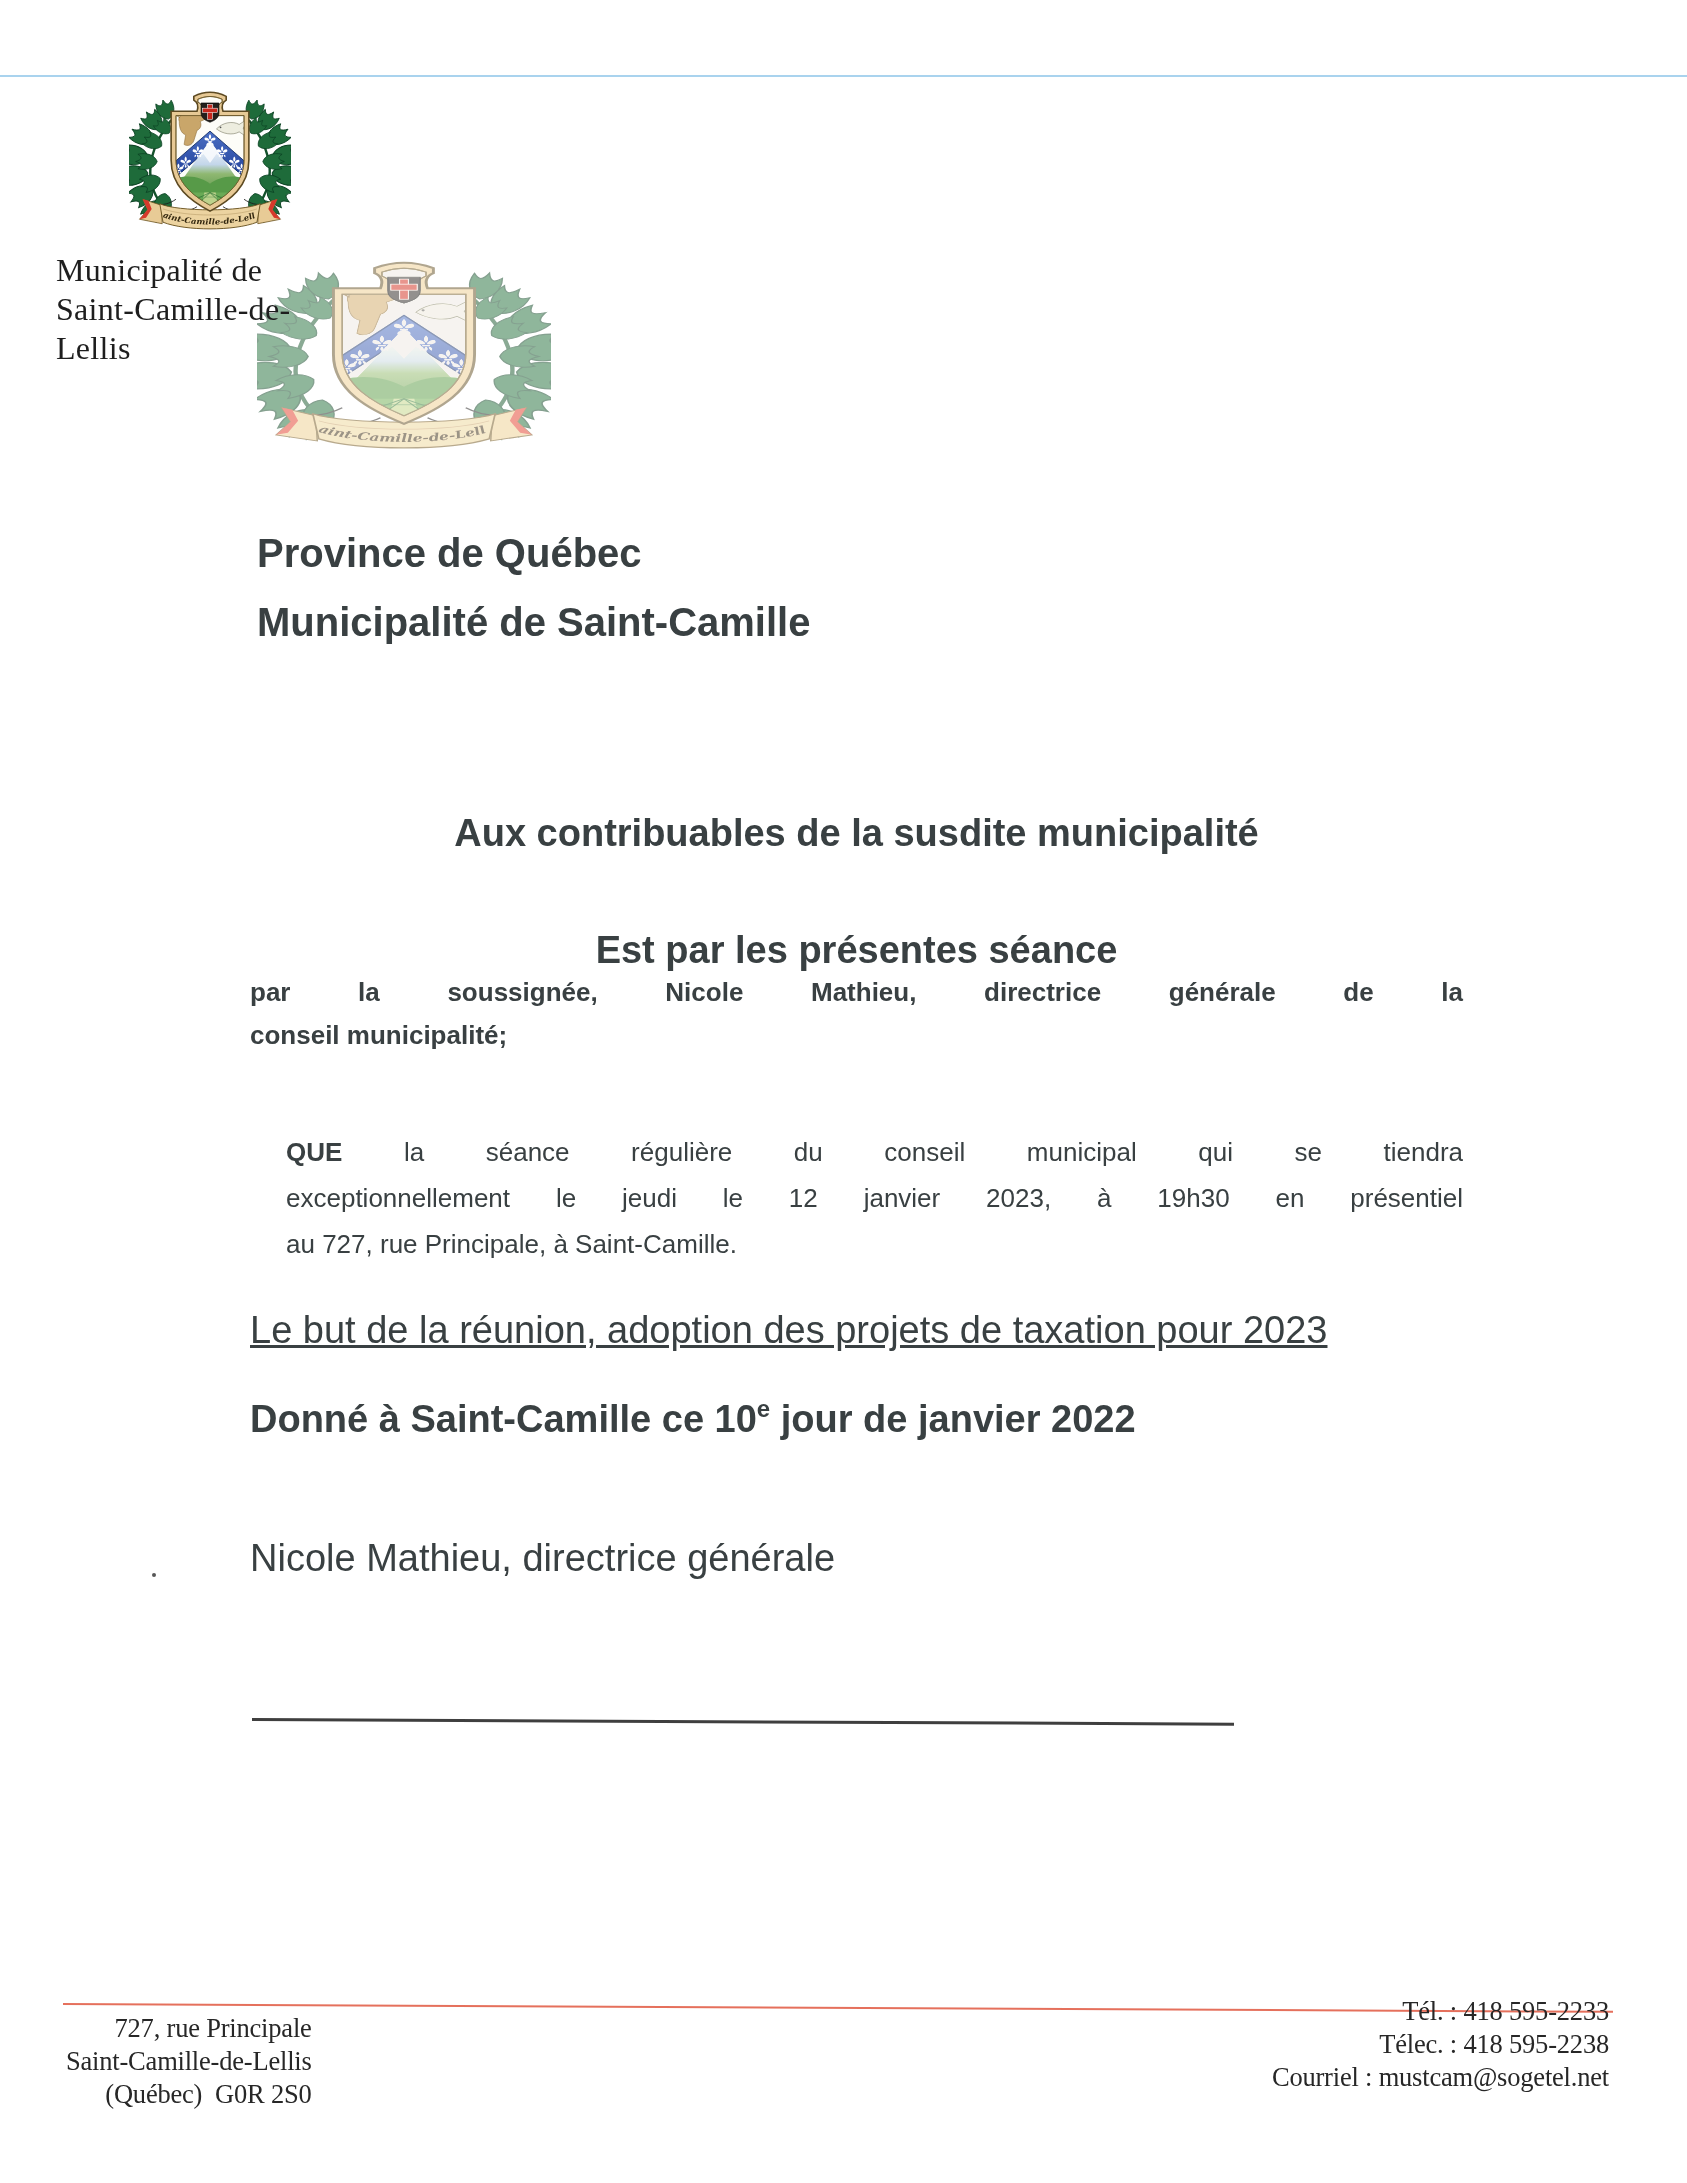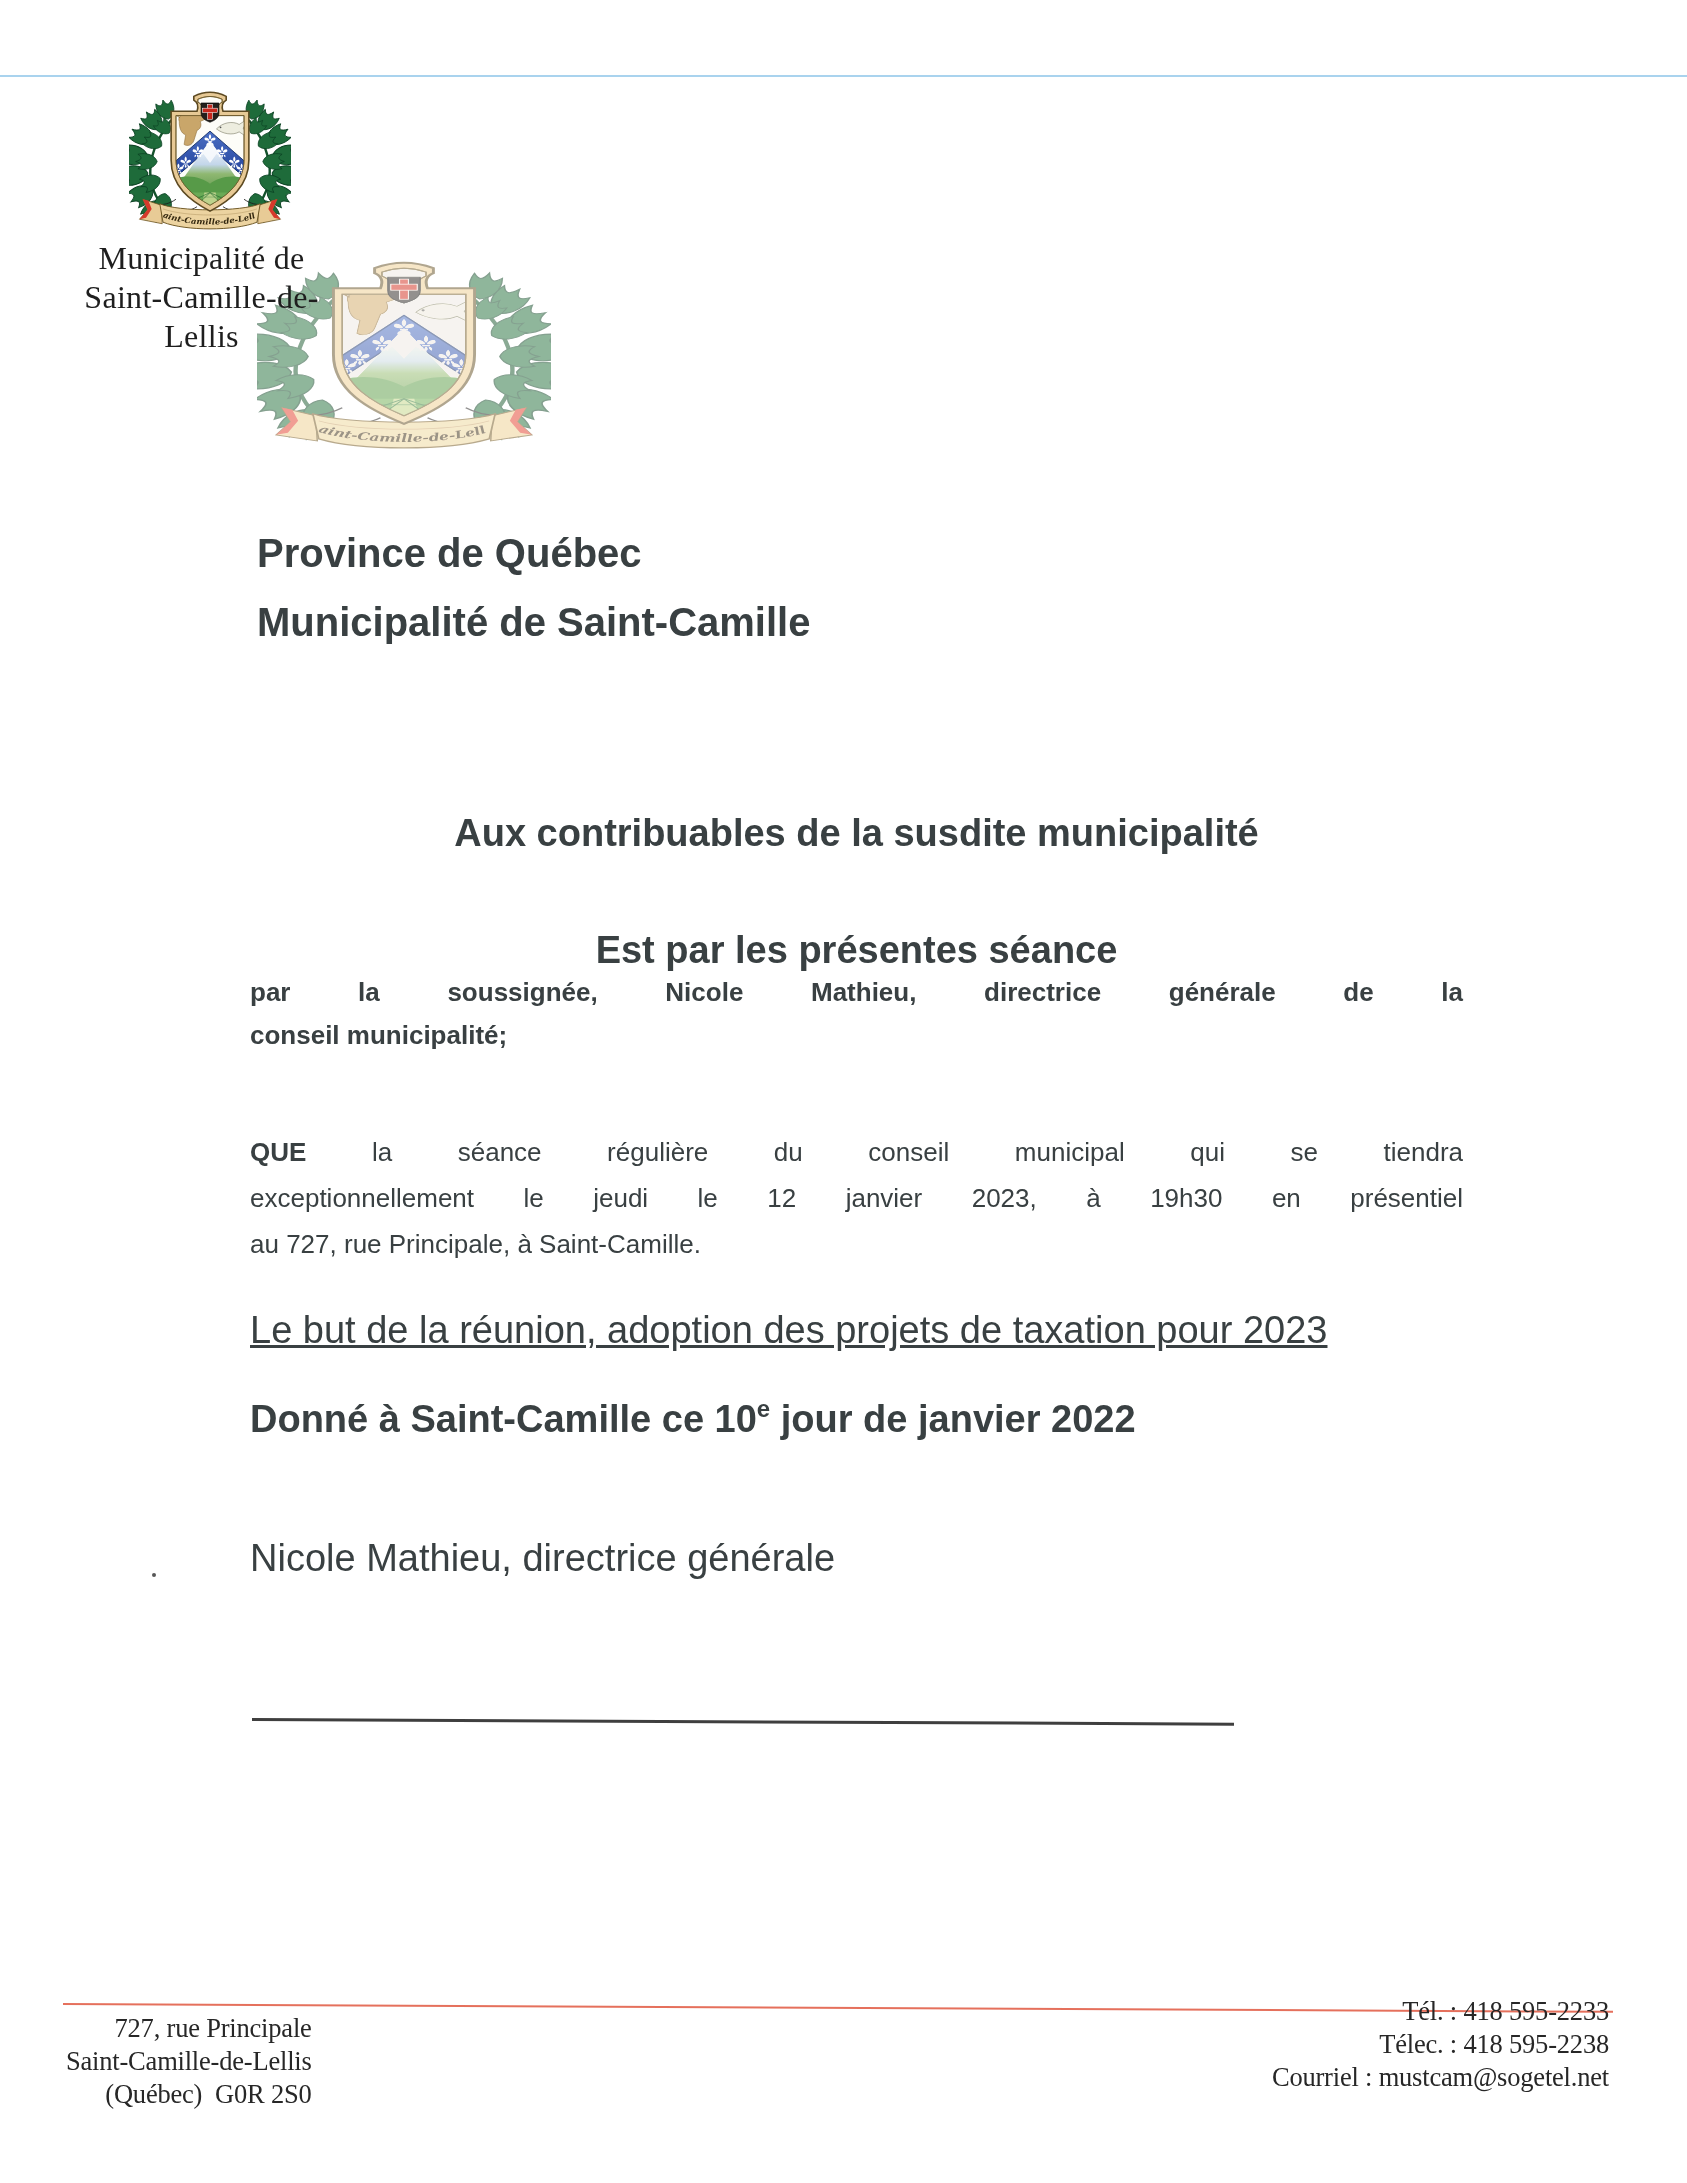--- a/index.html
+++ b/index.html
@@ -33,23 +33,23 @@
   
   .crest-small { left: 129px; top: 83px; width: 162px; height: 157px; z-index: 3; }
   .crest-large {
     left: 257px; top: 250px; width: 294px; height: 213px; z-index: 1;
     opacity: 0.55;
     filter: brightness(1.12) contrast(0.8) saturate(1.2) sepia(0.12);
   }
 
   
   .logo-caption {
-    left: 56px; top: 239px; width: 291px; z-index: 2;
+    left: 56px; top: 251px; width: 291px; z-index: 2;
     font-family: "Liberation Serif", serif;
-    font-size: 32px; line-height: 39px; text-align: center;
+    font-size: 32px; line-height: 39px; text-align: left;
     color: var(--caption_ink, #1e1e1e);
     letter-spacing: 0.3px;
   }
 
   
   .hdr { left: 257px; font-size: 40px; font-weight: bold; line-height: 1.1; white-space: nowrap; }
   .hdr1 { top: 531px; }
   .hdr2 { top: 600px; }
 
   
@@ -57,21 +57,21 @@
   .center { text-align: center; }
   .b { font-weight: bold; }
   .notice-line { font-size: 38px; line-height: 1.15; white-space: nowrap; }
   .addressee { top: 812px; font-weight: bold; }
   .title { top: 889px; font-weight: bold; letter-spacing: 0.7px; }
   .subtitle { top: 929px; font-weight: bold; }
   .para { font-size: 26px; }
   .intro { top: 971px; font-weight: bold; }
   .intro .pline { height: 43px; line-height: 43px; }
   .que { top: 1129px; }
-  .que .pline { height: 46px; line-height: 46px; }
+  .que .pline { height: 46px; line-height: 46px; margin-left: 36px; }
   .pline { white-space: nowrap; }
   .just { text-align: justify; text-align-last: justify; }
   .purpose { top: 1309px; text-decoration: underline; }
   .given { top: 1395px; font-weight: bold; }
   .sup { font-size: 24px; vertical-align: 14.6px; }
   .signatory { top: 1537px; }
 
   .margin-dot {
     left: 152px; top: 1573px; width: 4px; height: 4px;
     background: #3a3a3a; border-radius: 50%; opacity: 0.85; position: absolute;

